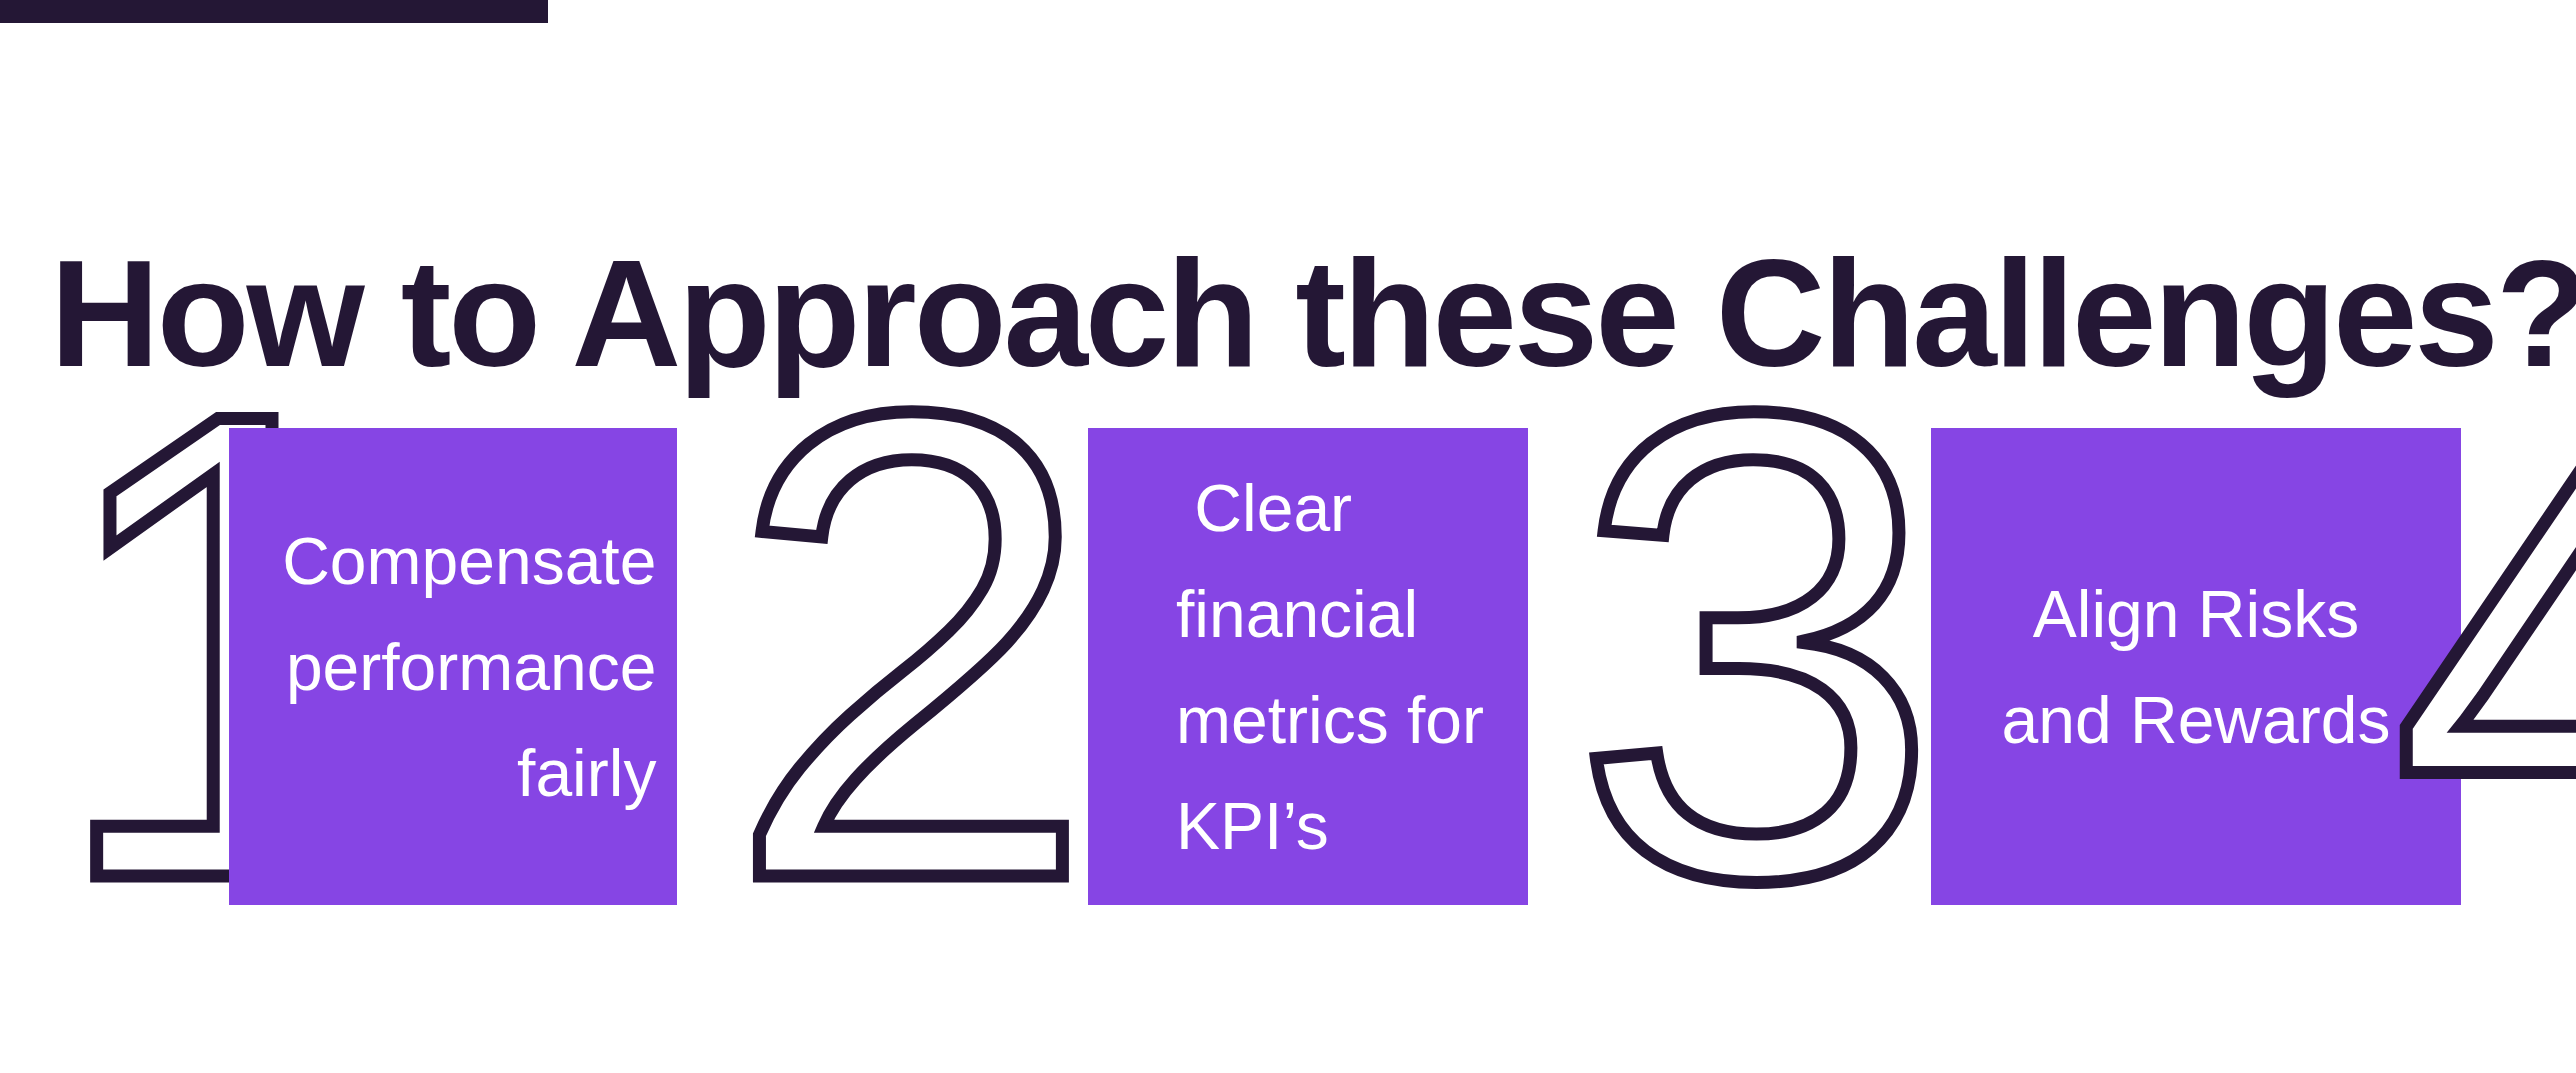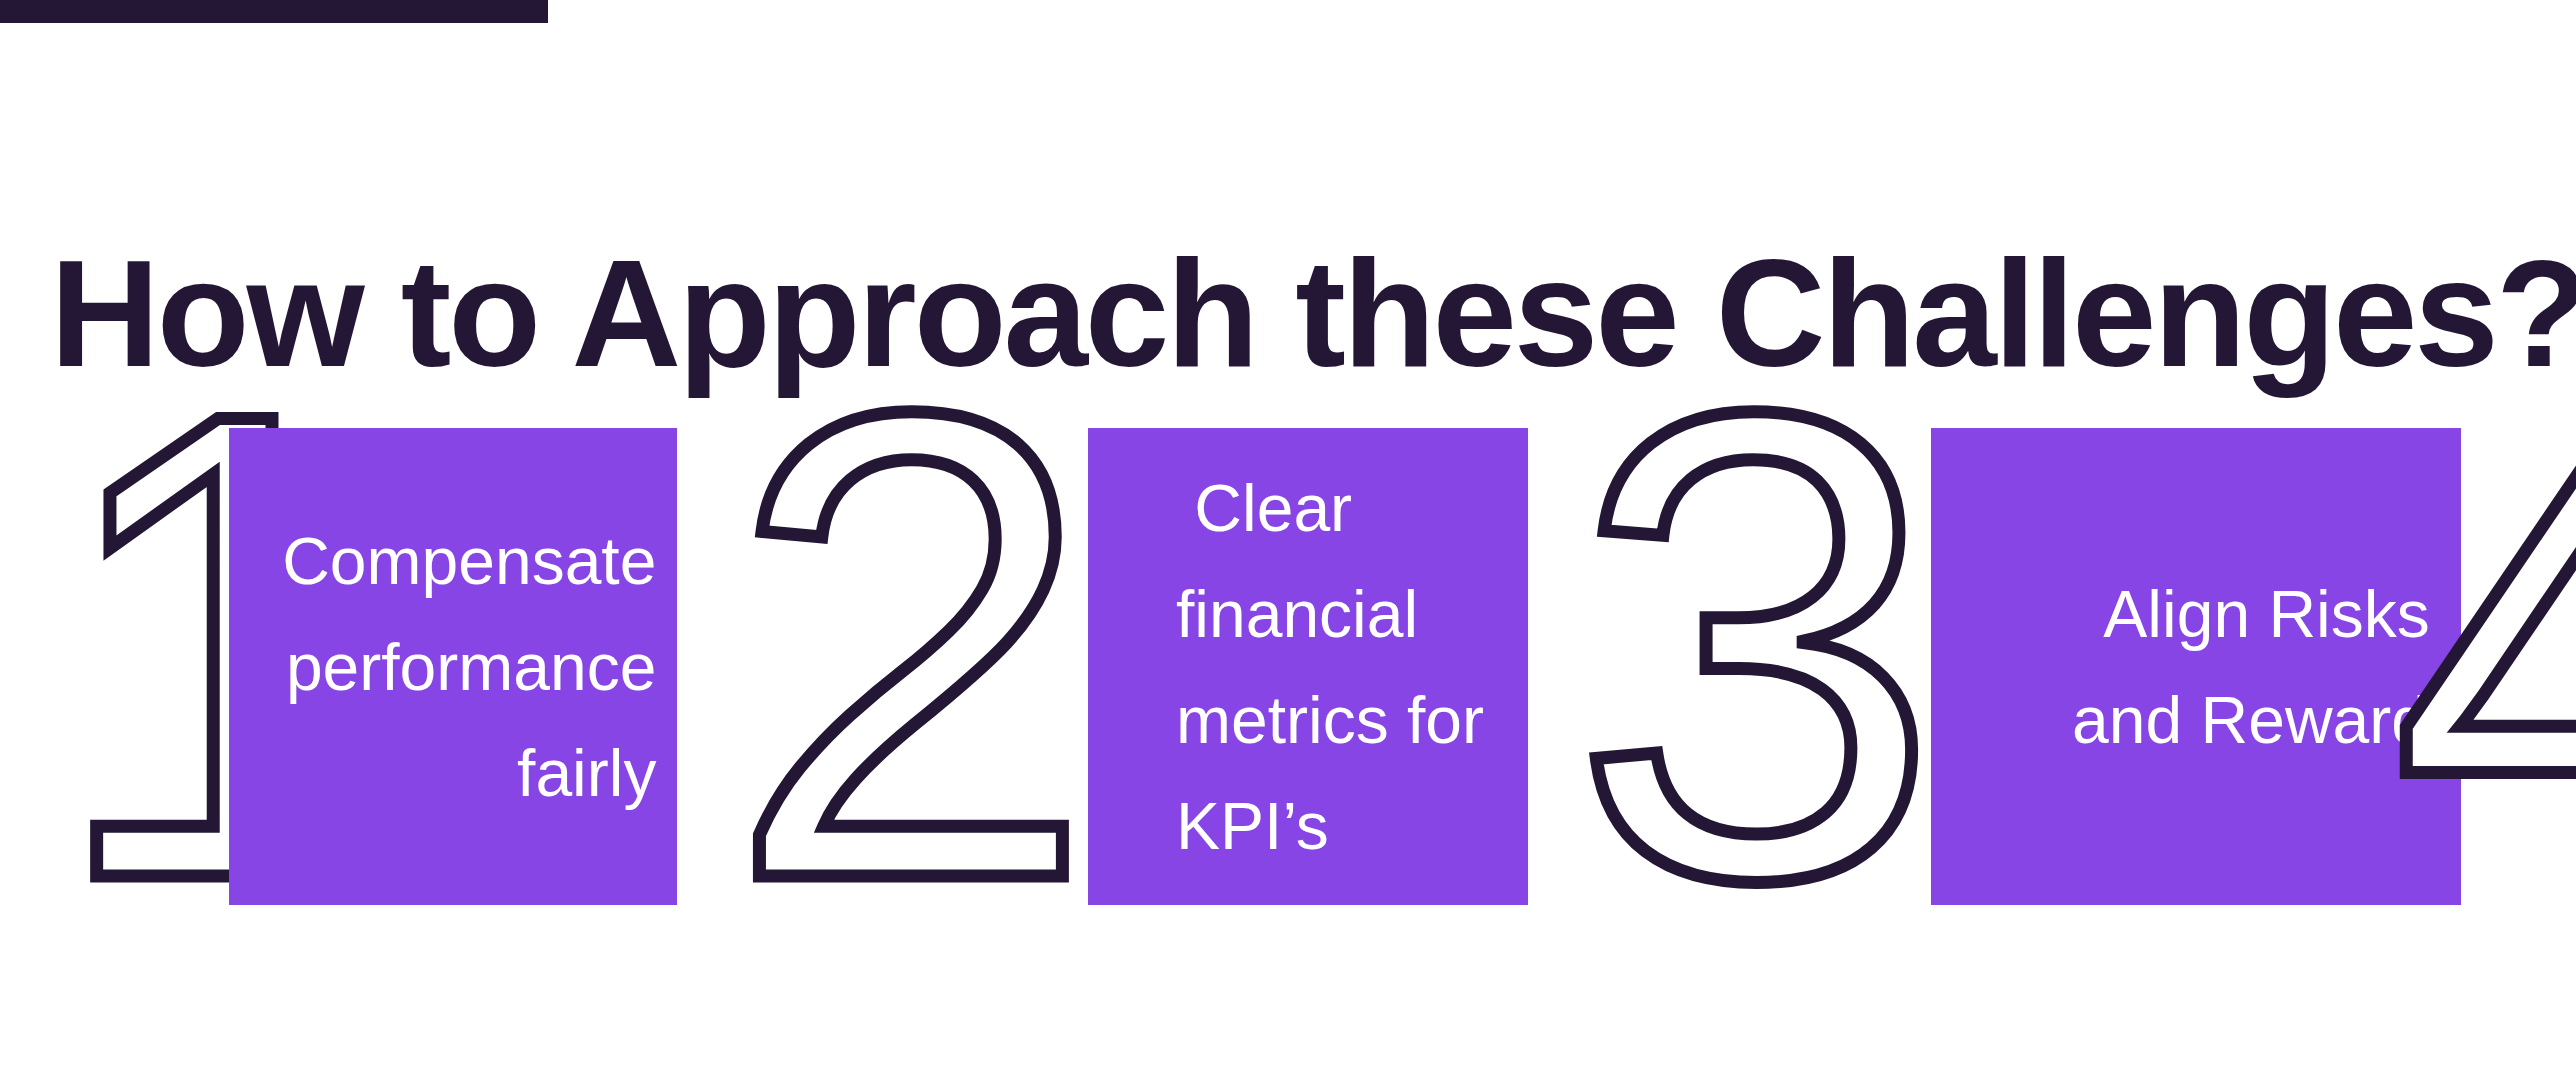--- a/index.html
+++ b/index.html
@@ -56,21 +56,21 @@
     top: 428px;
     height: 477px;
     background: #8645E4;
     display: flex;
     flex-direction: column;
     justify-content: center;
     box-sizing: border-box;
   }
   .card1 { left: 229px;  width: 448px; padding-left: 40px;  padding-right: 20.6px; text-align: right; }
   .card2 { left: 1088px; width: 440px; padding-left: 88px; padding-right: 15.5px; }
-  .card3 { left: 1931px; width: 530px; align-items: flex-end; text-align: center; }
+  .card3 { left: 1931px; width: 530px; align-items: center; text-align: center; }
   .step-label {
     font-size: 66px;
     line-height: 106px;
     color: #ffffff;
     white-space: pre-wrap;
   }
 </style>
 </head>
 <body>
 

